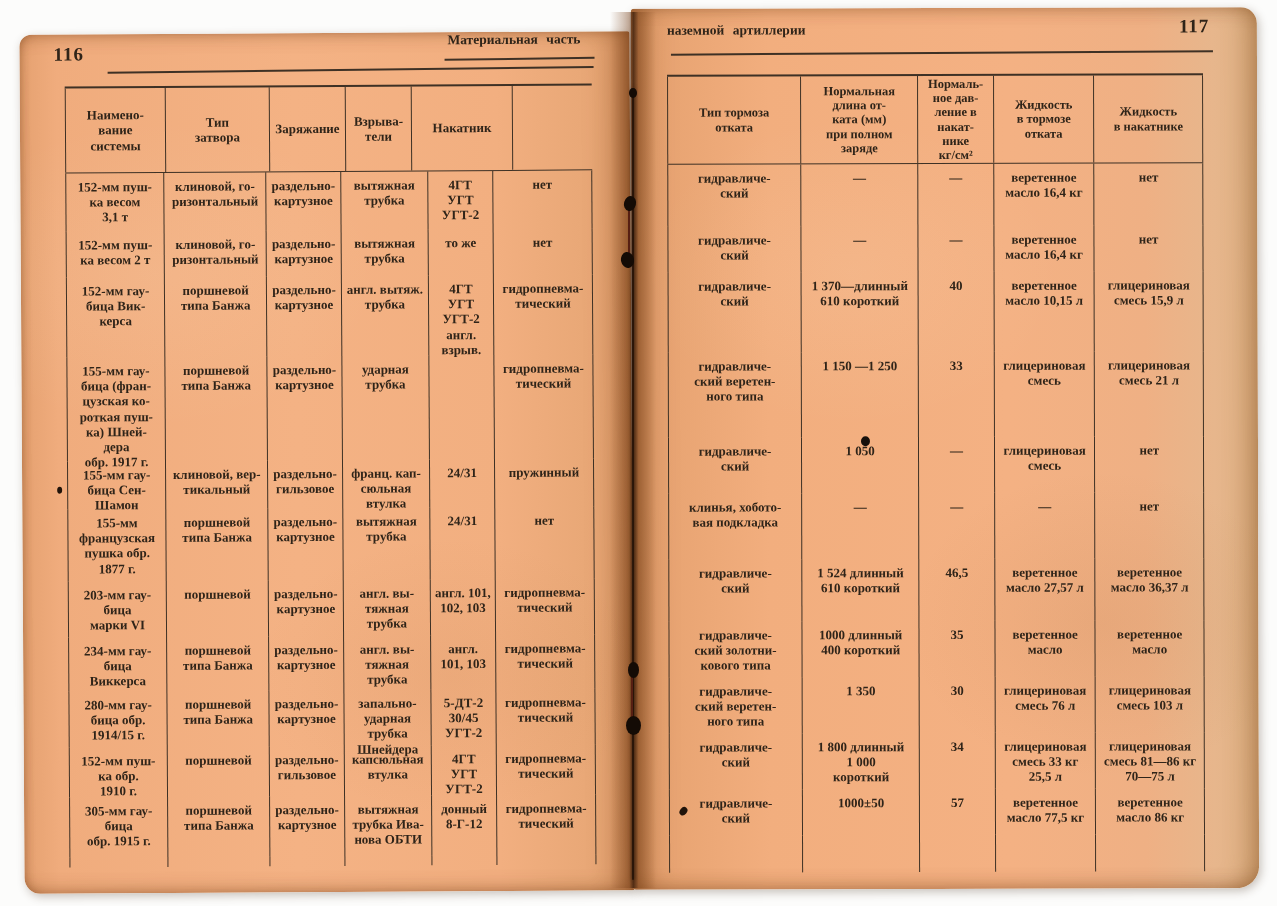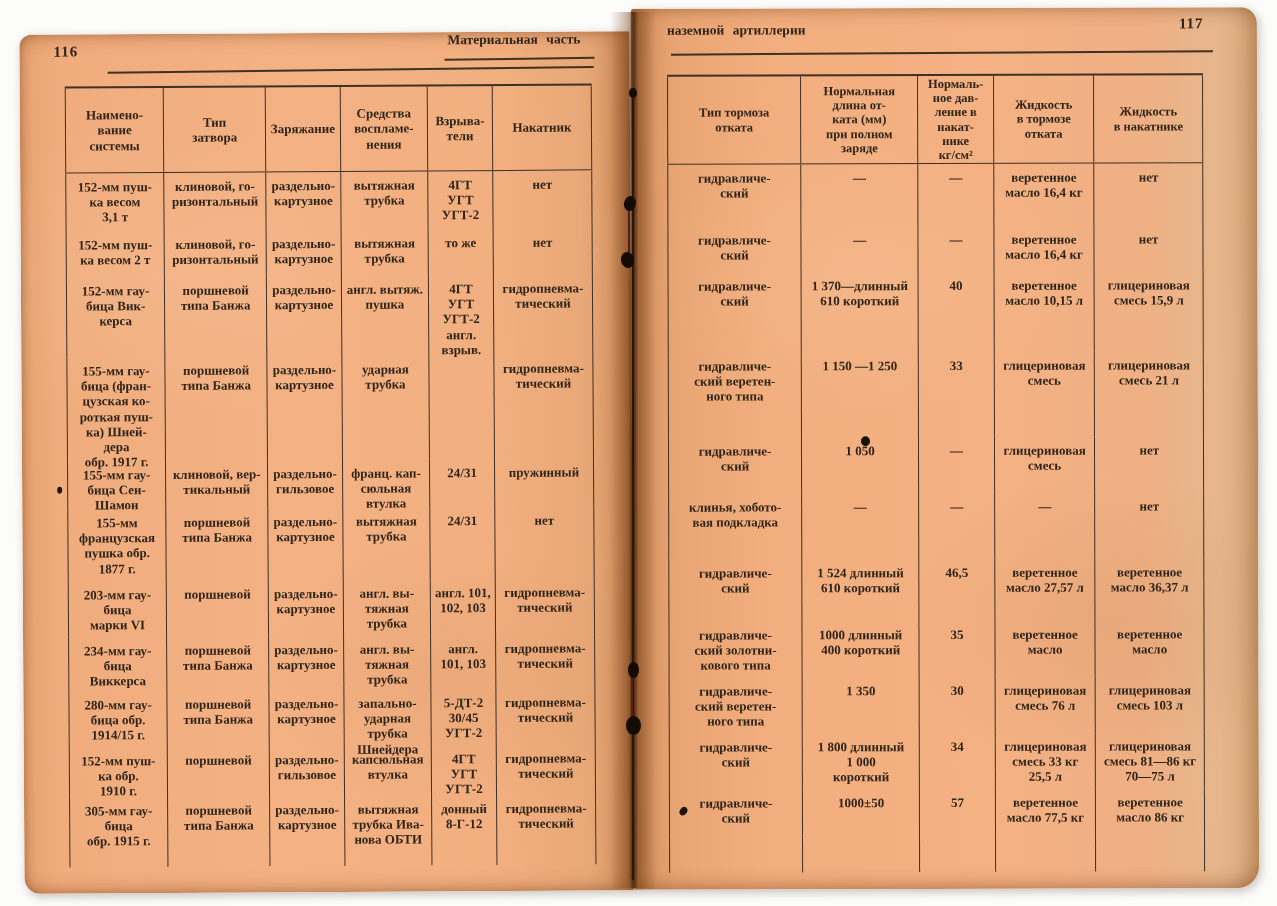--- a/index.html
+++ b/index.html
@@ -33,21 +33,21 @@
       radial-gradient(ellipse 280px 220px at 75% 70%, rgba(150,92,40,.10), transparent 70%),
       linear-gradient(90deg,#cf8e5b 0%,#e7a371 4%,#f2ae7e 22%,#f4b183 60%,#efb084 82%,#e7b68c 93%,#dfb285 100%);
     box-shadow:
       inset 28px 0 32px -18px rgba(118,60,20,.5),
       inset -20px 0 24px -12px rgba(145,95,45,.55),
       inset 0 10px 16px -12px rgba(130,75,35,.5),
       inset 0 -12px 18px -12px rgba(130,75,35,.5),
       2px 3px 10px rgba(60,40,20,.28);
   }
 
-  .pagenum{position:absolute;font-size:15px;font-weight:700;letter-spacing:1px;}
+  .pagenum{position:absolute;font-size:19px;font-weight:700;letter-spacing:1px;}
   .pn-l{left:34px;top:9px;}
   .pn-r{left:548px;top:8px;}
   .runhead{position:absolute;font-size:13.5px;font-weight:700;word-spacing:5px;white-space:nowrap;}
   .rh-l{left:428px;top:0;}
   .rh-r{left:36px;top:14px;}
 
   .rule{position:absolute;background:#3e3125;height:1.6px;}
   .rl-under{left:425px;top:26px;width:150px;transform:rotate(-0.4deg);}
   .rl-long{left:88px;top:36px;width:486px;transform:rotate(-0.35deg);}
   .rr-long{left:40px;top:44px;width:542px;transform:rotate(-0.2deg);}
@@ -88,23 +88,20 @@
     <div class="rule rl-long"></div>
 
     <div class="tbl ltbl">
       <div class="row hdr" style="height:84px">
         <div class="cell lc0">Наимено-
 вание
 системы</div>
         <div class="cell lc1">Тип
 затвора</div>
         <div class="cell lc2">Заряжание</div>
-        <div class="cell lc3">Средства
-воспламе-
-нения</div>
         <div class="cell lc4">Взрыва-
 тели</div>
         <div class="cell lc5">Накатник</div>
       </div>
       <div class="row" style="height:58px">
         <div class="cell lc0">152-мм пуш-
 ка весом
 3,1 т</div>
         <div class="cell lc1">клиновой, го-
 ризонтальный</div>
@@ -131,21 +128,21 @@
       </div>
       <div class="row" style="height:80px">
         <div class="cell lc0">152-мм гау-
 бица Вик-
 керса</div>
         <div class="cell lc1">поршневой
 типа Банжа</div>
         <div class="cell lc2">раздельно-
 картузное</div>
         <div class="cell lc3">англ. вытяж.
-пушка</div>
+трубка</div>
         <div class="cell lc4">4ГТ
 УГТ
 УГТ-2
 англ.
 взрыв.</div>
         <div class="cell lc5">гидропневма-
 тический</div>
       </div>
       <div class="row" style="height:104px">
         <div class="cell lc0">155-мм гау-

